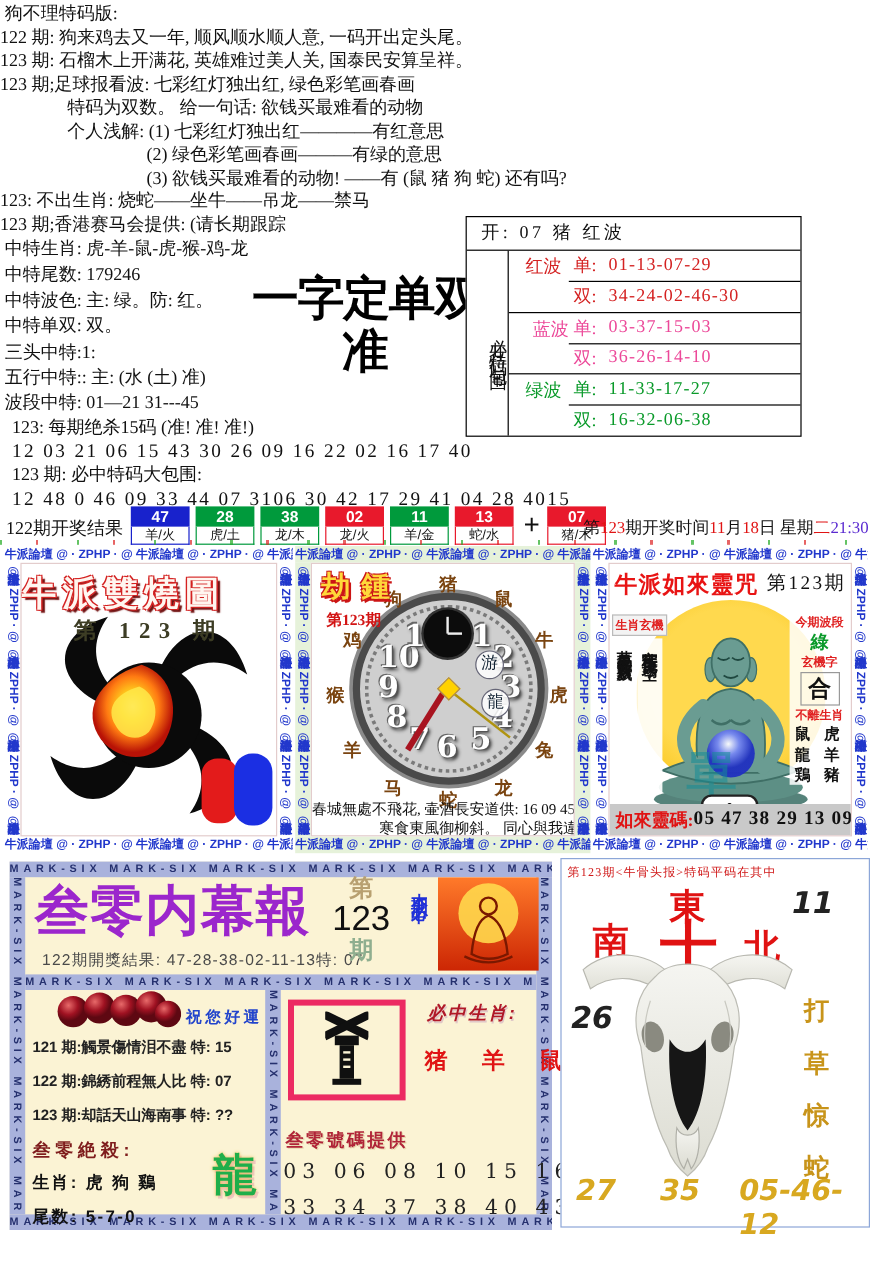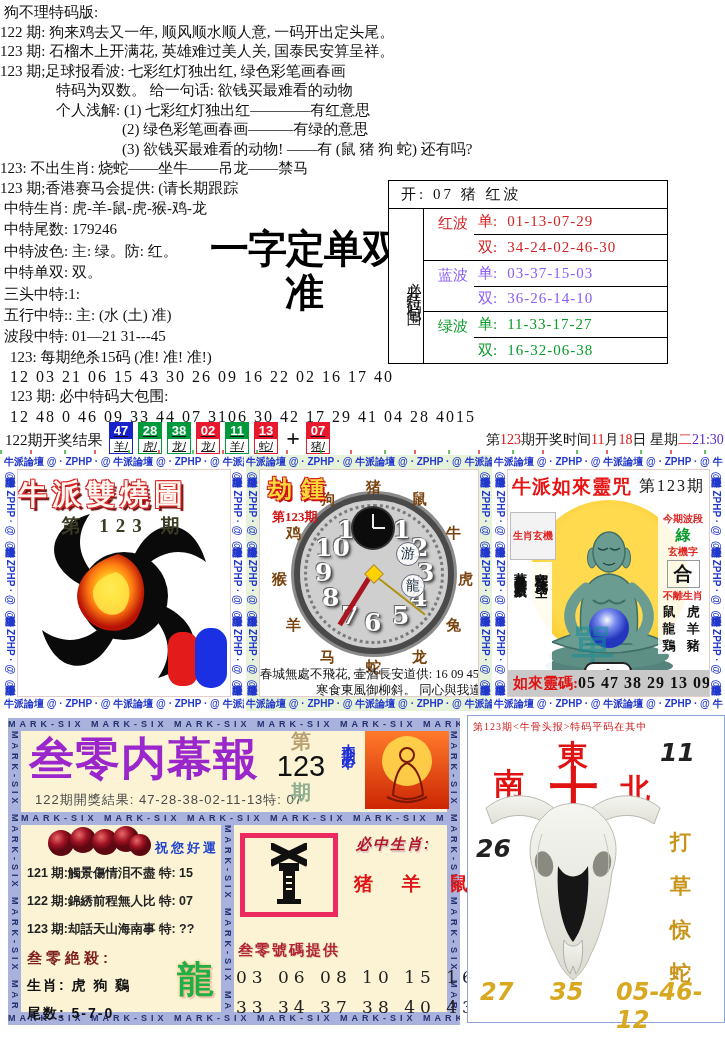--- a/index.html
+++ b/index.html
@@ -26,21 +26,21 @@
   .wb-group:last-child{border-bottom:none;}
   .wb-wave{width:36px;box-sizing:content-box;padding:4px 0 0 14px;line-height:21px;word-break:break-all;}
   .wb-nums{flex:1;display:flex;flex-direction:column;}
   .wb-row{flex:1;display:flex;align-items:center;padding-left:4px;white-space:nowrap;}
   .wb-row-top{border-bottom:1px solid #000;}
   .wb-val{margin-left:10px;letter-spacing:1px;}
   
   .results{position:absolute;left:0;top:421px;width:725px;height:36px;}
   .res-label{position:absolute;left:5px;top:10px;font-size:15px;}
   .balls{position:absolute;left:109px;top:1px;display:flex;}
-  .ball{width:24px;margin-right:5px;text-decoration:underline;}
+  .ball{width:49px;margin-right:5px;}
   .ball-num{height:17px;line-height:17px;color:#fff;font-weight:bold;font-size:13px;text-align:center;font-family:"Liberation Sans",sans-serif;}
   .ball-zo{height:14px;line-height:14px;border:1px solid #999;border-top:none;font-size:11px;text-align:center;background:#fff;font-family:"Liberation Sans",sans-serif;}
   .plus{width:20px;font-size:24px;font-weight:bold;line-height:32px;text-align:center;margin-right:3px;}
   .nextdraw{position:absolute;left:486px;top:10px;font-size:14px;white-space:nowrap;}
   .ticks{position:absolute;left:0;top:450px;width:725px;height:4px;
          background:repeating-linear-gradient(90deg,#2a2 0 2px,transparent 2px 30px,#d22 30px 32px,transparent 32px 64px);opacity:.7;}
   
   .panel{position:absolute;top:455px;height:256px;display:flex;flex-direction:column;background:#fff;}
   #p1{left:4px;width:240px;} #p2{left:246px;width:246px;} #p3{left:494px;width:229px;}
   .strip-h{height:14px;line-height:14px;overflow:hidden;font:bold 10px "Liberation Sans",sans-serif;color:#2238cc;white-space:nowrap;text-align:center;}
@@ -72,21 +72,21 @@
        text-align:center;line-height:22px;font-size:14px;color:#123;}
   .zo{position:absolute;font:bold 15px "Liberation Sans",sans-serif;color:#7a4410;}
   .poem{position:absolute;left:0;right:0;text-align:center;font-size:12.5px;white-space:nowrap;}
   
   .p3-title{position:absolute;left:4px;top:4px;font-size:19px;font-weight:bold;color:#e81414;letter-spacing:1px;}
   .p3-issue{position:absolute;right:4px;top:6px;font-size:16px;letter-spacing:2px;}
   .p3-circle{position:absolute;left:22px;top:30px;width:158px;height:158px;border-radius:50%;
              background:radial-gradient(circle at 50% 45%,#ffd94e 0 55%,#f6bc06 100%);}
   .p3-buddha{position:absolute;left:22px;top:26px;}
   .p3-left{position:absolute;left:2px;top:42px;width:46px;}
-  .p3-tag{background:#f3f3f3;color:#e02222;font:bold 10px "Liberation Sans",sans-serif;text-align:center;border:1px solid #bbb;padding:16px 0;}
+  .p3-tag{background:#f3f3f3;color:#e02222;font:bold 10px "Liberation Sans",sans-serif;text-align:center;border:1px solid #bbb;padding:1px 0;}
   .p3-cols{display:flex;margin-top:2px;}
   .p3-col{writing-mode:vertical-rl;text-orientation:upright;font-size:13px;font-weight:bold;background:rgba(255,255,255,.92);
           height:128px;line-height:21px;letter-spacing:2px;}
   .p3-right{position:absolute;right:1px;top:42px;width:50px;text-align:center;font-family:"Liberation Sans",sans-serif;background:rgba(255,255,255,.85);}
   .p3r-tag{color:#e02222;font-weight:bold;font-size:10px;}
   .p3r-green{color:#0a9a2a;font-weight:bold;font-size:15px;}
   .p3r-he{font-size:19px;font-weight:bold;border:1px solid #999;display:inline-block;padding:0 6px;margin:1px 0;}
   .p3r-zo{font-weight:bold;font-size:13px;letter-spacing:4px;line-height:17px;font-family:"Liberation Serif",serif;}
   .p3-watermark{position:absolute;left:64px;top:148px;font-size:42px;font-weight:bold;color:rgba(20,140,150,.55);}
   .p3-flower{position:absolute;left:76px;top:192px;width:44px;height:19px;border:2px solid #222;border-radius:9px;background:#fff;
@@ -195,21 +195,21 @@
             <div class="wb-row wb-row-top">
                 <span>单:</span>
                 <span class="wb-val">01-13-07-29</span>
               </div>
             <div class="wb-row">
                 <span>双:</span>
                 <span class="wb-val">34-24-02-46-30</span>
               </div>
           </div>
         </div>
-        <div class="wb-group" style="color: #8b5cf6;">
+        <div class="wb-group" style="color: #ec4899; text-align: right;">
           <div class="wb-wave">蓝波</div>
           <div class="wb-nums">
             <div class="wb-row wb-row-top">
                 <span>单:</span>
                 <span class="wb-val">03-37-15-03</span>
               </div>
             <div class="wb-row">
                 <span>双:</span>
                 <span class="wb-val">36-26-14-10</span>
               </div>

